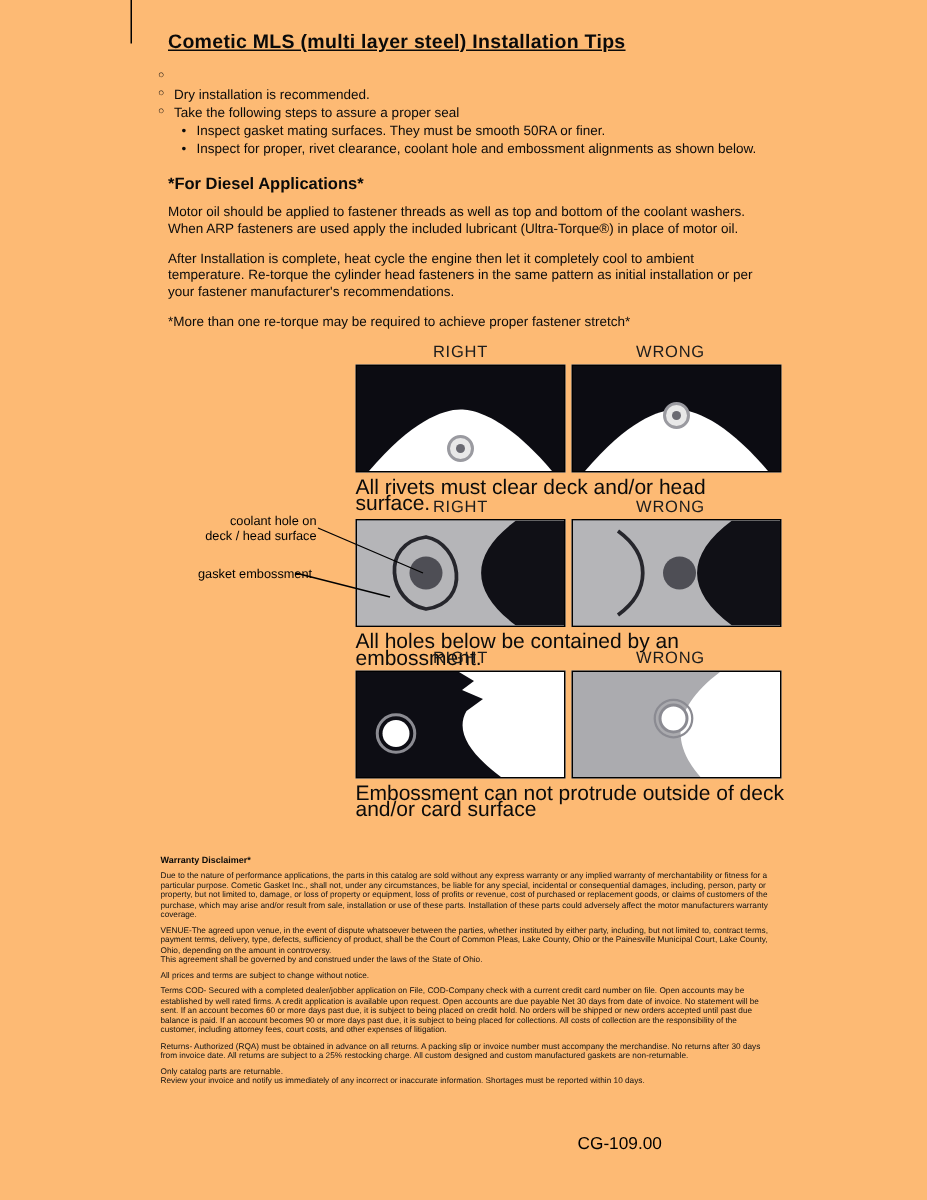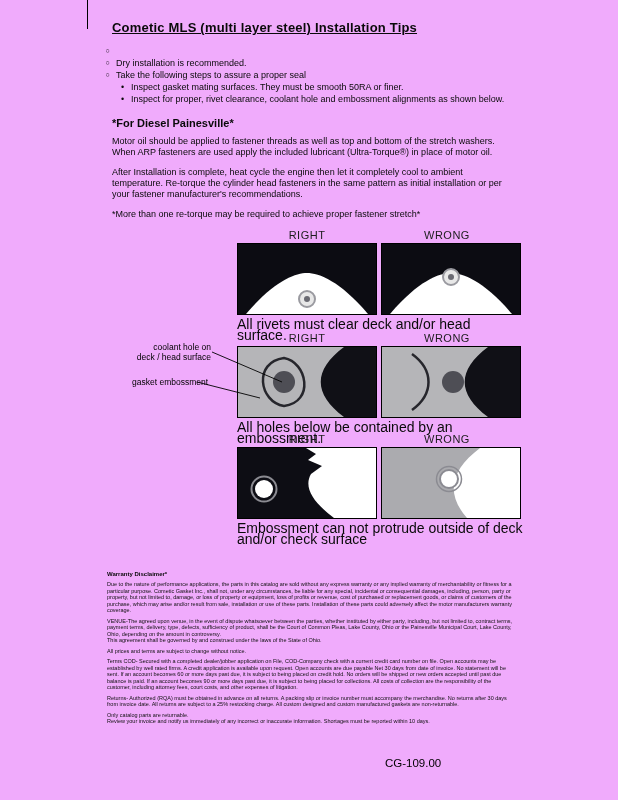--- a/index.html
+++ b/index.html
@@ -1,17 +1,17 @@
 <!DOCTYPE html>
 <html><head>
 <meta charset="utf-8">
 <style>
   html,body{margin:0;padding:0;background:#e9e9e9;}
   .page{
-    position:relative; width:618px; height:800px; background:#f0abfc;
+    position:relative; width:618px; height:800px; background:#fdba74;
     font-family:"Liberation Sans", sans-serif; color:#0a0a0a; overflow:hidden;
     margin:0 auto;
   }
   .corner-tick{position:absolute; left:87px; top:0; width:1px; height:29px; background:#000;}
   .title{
     position:absolute; left:112px; top:20px; font-size:13px; font-weight:bold;
     text-decoration:underline; letter-spacing:0.2px;
   }
   .tips{position:absolute; left:104px; top:45px; width:430px;}
   .tip-row{display:flex; gap:5px; font-size:9px; line-height:12px;}
@@ -65,22 +65,22 @@
       <span class="bullet">•</span>
       <span>Inspect gasket mating surfaces.  They must be smooth 50RA or finer.</span>
     </div>
     <div class="tip-row sub">
       <span class="bullet">•</span>
       <span>Inspect for proper, rivet clearance, coolant hole and embossment alignments as shown below.</span>
     </div>
   </div>
 
   <div class="diesel">
-    <h2>*For Diesel Painesville*</h2>
-    <p>Motor oil should be applied to fastener threads as well as top and bottom of the stretch washers. When ARP fasteners are used apply the included lubricant (Ultra-Torque®) in place of motor oil.</p>
+    <h2>*For Diesel Applications*</h2>
+    <p>Motor oil should be applied to fastener threads as well as top and bottom of the coolant washers. When ARP fasteners are used apply the included lubricant (Ultra-Torque®) in place of motor oil.</p>
     <p>After Installation is complete, heat cycle the engine then let it completely cool to ambient temperature. Re-torque the cylinder head fasteners in the same pattern as initial installation or per your fastener manufacturer's recommendations.</p>
     <p class="note">*More than one re-torque may be required to achieve proper fastener stretch*</p>
   </div>
 
   <div class="diag-row row1">
     <div class="diag-labels">
       <span>RIGHT</span>
       <span>WRONG</span>
     </div>
     <div class="diag-boxes">
@@ -155,21 +155,21 @@
       <div class="diag-box">
         <svg viewBox="0 0 138 70" width="138" height="70">
           <rect width="138" height="70" fill="#ffffff"></rect>
           <path d="M0,0 L98,0 C69,22 63,45 85,70 L0,70 Z" fill="#ababaf"></path>
           <circle cx="67" cy="31" r="9" fill="#ffffff" stroke="#8b8b92" stroke-width="2"></circle>
           <circle cx="67" cy="31" r="12.5" fill="none" stroke="#8b8b92" stroke-width="1.5"></circle>
         </svg>
       </div>
     </div>
     <div class="diag-caption">Embossment can not protrude outside of deck
-and/or check surface</div>
+and/or card surface</div>
   </div>
 
   <div class="warranty">
     <h3>Warranty Disclaimer*</h3>
     <p>Due to the nature of performance applications, the parts in this catalog are sold without any express warranty or any implied warranty of merchantability or fitness for a particular purpose.  Cometic Gasket Inc., shall not, under any circumstances, be liable for any special, incidental or consequential damages, including, person, party or property, but not limited to, damage, or loss of property or equipment, loss of profits or revenue, cost of purchased or replacement goods, or claims of customers of the purchase, which may arise and/or result from sale, installation or use of these parts.  Installation of these parts could adversely affect the motor manufacturers warranty coverage.</p>
     <p class="tight">VENUE-The agreed upon venue, in the event of dispute whatsoever between the parties, whether instituted by either party, including, but not limited to, contract terms, payment terms, delivery, type, defects, sufficiency of product, shall be the Court of Common Pleas, Lake County, Ohio or the Painesville Municipal Court, Lake County, Ohio, depending on the amount in controversy.</p>
     <p>This agreement shall be governed by and construed under the laws of the State of Ohio.</p>
     <p>All prices and terms are subject to change without notice.</p>
     <p>Terms COD- Secured with a completed dealer/jobber application on File, COD-Company check with a current credit card number on file.  Open accounts may be established by well rated firms.  A credit application is available upon request.  Open accounts are due payable Net 30 days from date of invoice.  No statement will be sent.  If an account becomes 60 or more days past due, it is subject to being placed on credit hold.  No orders will be shipped or new orders accepted until past due balance is paid.  If an account becomes 90 or more days past due, it is subject to being placed for collections.  All costs of collection are the responsibility of the customer, including attorney fees, court costs, and other expenses of litigation.</p>
     <p>Returns- Authorized (RQA) must be obtained in advance on all returns.  A packing slip or invoice number must accompany the merchandise.  No returns after 30 days from invoice date.  All returns are subject to a 25% restocking charge.  All custom designed and custom manufactured gaskets are non-returnable.</p>

